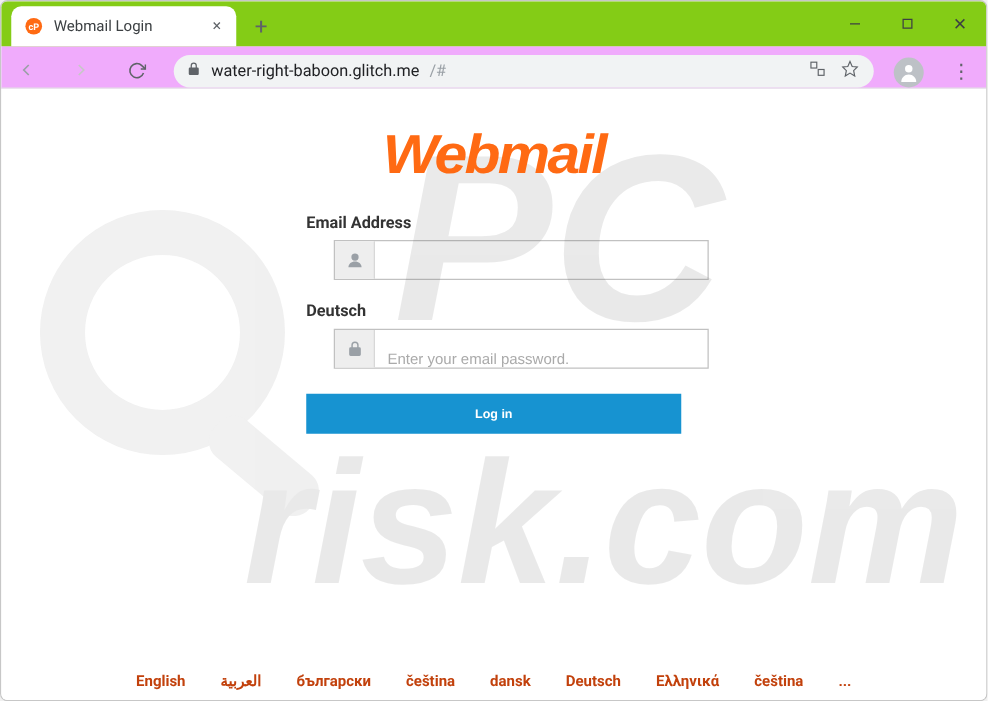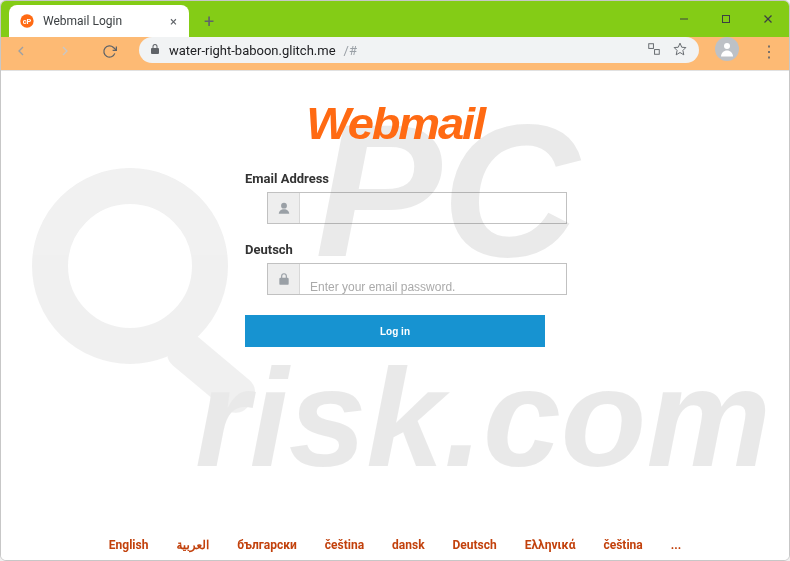--- a/index.html
+++ b/index.html
@@ -69,24 +69,24 @@
     display: flex;
   }
   .win-btn {
     width: 42px;
     display: flex; align-items: center; justify-content: center;
     color: #3c4043;
     cursor: pointer;
   }
   .toolbar {
     height: 34px;
-    background: #fdba74;
+    background: #f0abfc;
     border-bottom: 1px solid #e1e1e1;
     display: flex;
-    align-items: flex-start;
+    align-items: flex-end;
     padding: 0 6px;
     gap: 16px;
   }
   .nav-btn {
     width: 28px; height: 28px;
     display: flex; align-items: center; justify-content: center;
     color: #9aa0a6;
     cursor: pointer;
   }
   .nav-btn.enabled { color: #5f6368; }

